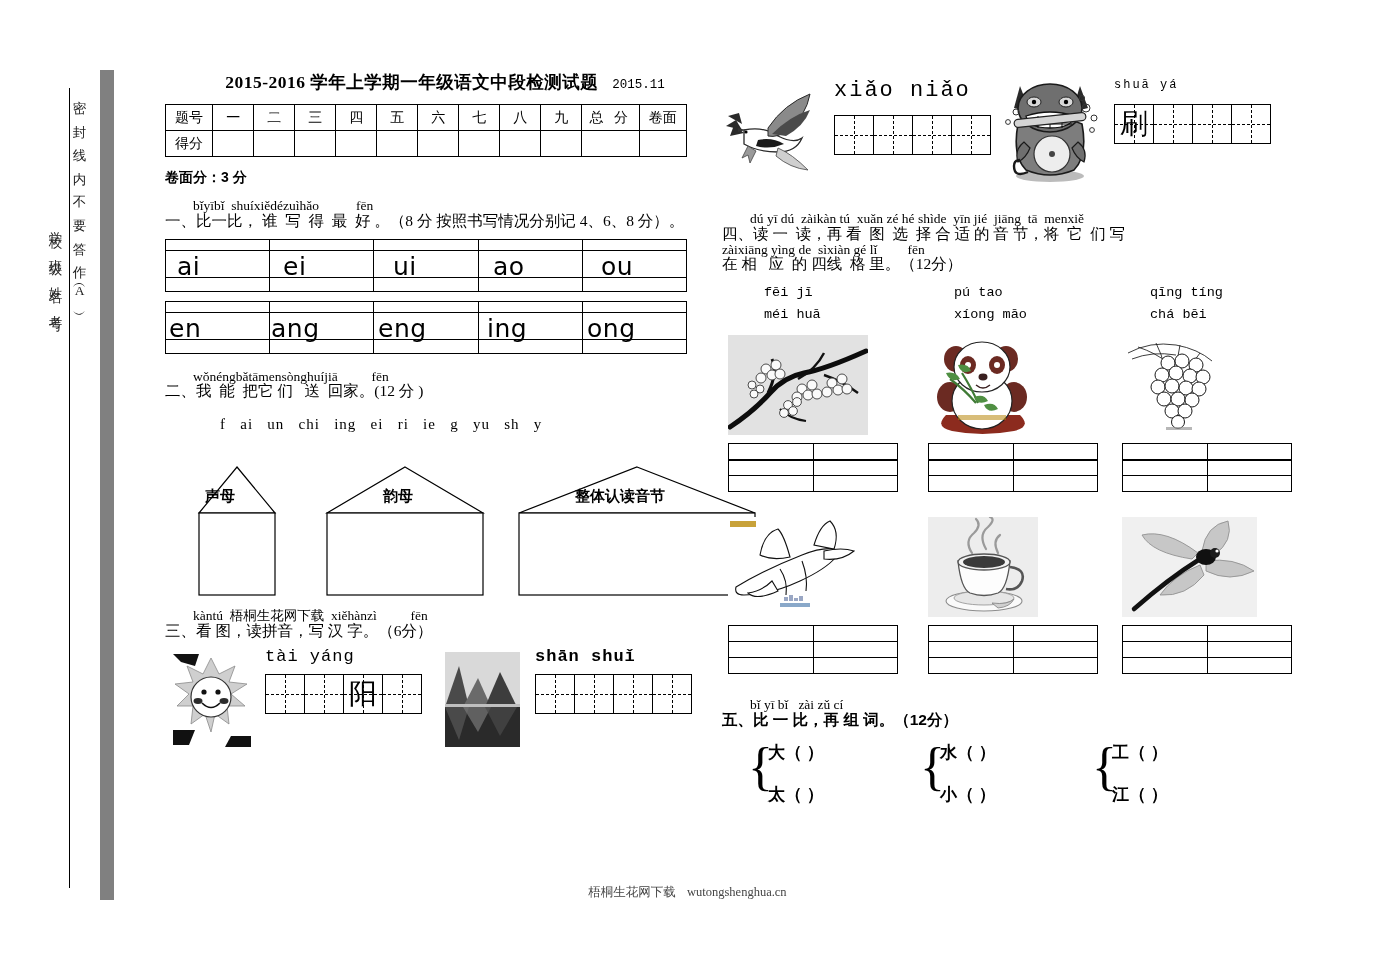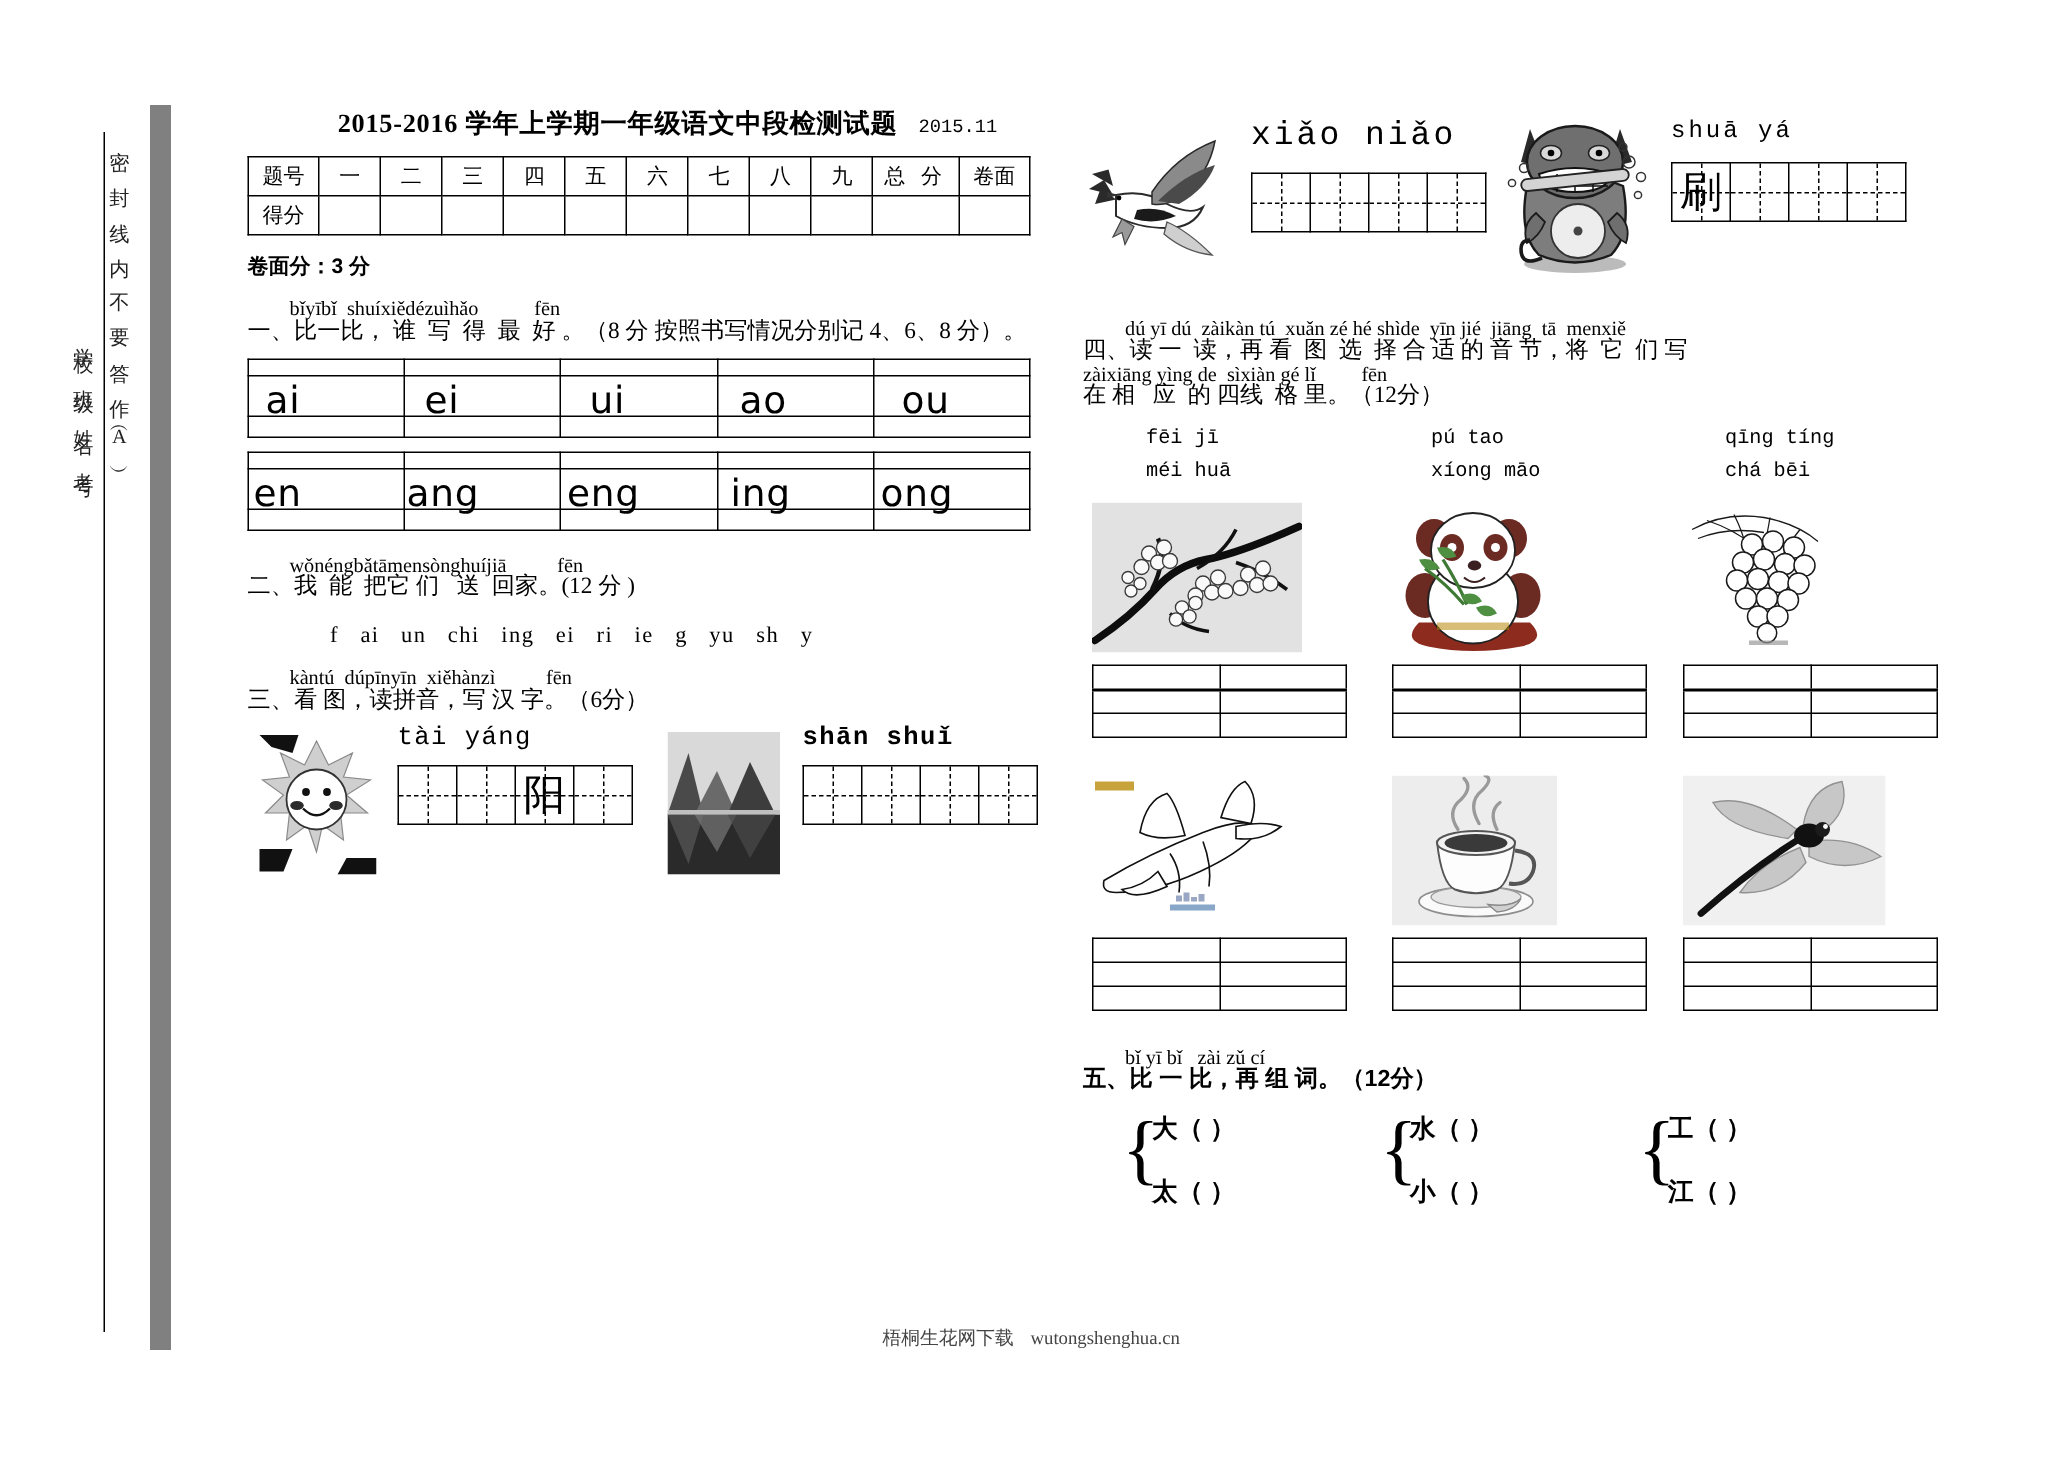--- a/index.html
+++ b/index.html
@@ -217,23 +217,46 @@
       <span>ing</span>&nbsp;&nbsp;
       <span>ei</span>&nbsp;&nbsp;
       <span>ri</span>&nbsp;&nbsp;
       <span>ie</span>&nbsp;&nbsp;
       <span>g</span>&nbsp;&nbsp;
       <span>yu</span>&nbsp;&nbsp;
       <span>sh</span>&nbsp;&nbsp;
       <span>y</span>
     </div>
 
+    <div id="houses">
+      <div class="house" style="left:32px;">
+        <svg width="80" height="132" viewBox="0 0 80 132">
+          <polygon points="40,2 78,48 2,48" fill="#fff" stroke="#000" stroke-width="1.2"></polygon>
+          <rect x="2" y="48" width="76" height="82" fill="#fff" stroke="#000" stroke-width="1.2"></rect>
+        </svg>
+        <div class="hl" style="left:8px; top:22px;">声母</div>
+      </div>
+      <div class="house" style="left:160px;">
+        <svg width="160" height="132" viewBox="0 0 160 132">
+          <polygon points="80,2 158,48 2,48" fill="#fff" stroke="#000" stroke-width="1.2"></polygon>
+          <rect x="2" y="48" width="156" height="82" fill="#fff" stroke="#000" stroke-width="1.2"></rect>
+        </svg>
+        <div class="hl" style="left:58px; top:22px;">韵母</div>
+      </div>
+      <div class="house" style="left:352px;">
+        <svg width="240" height="132" viewBox="0 0 240 132">
+          <polygon points="120,2 238,48 2,48" fill="#fff" stroke="#000" stroke-width="1.2"></polygon>
+          <rect x="2" y="48" width="236" height="82" fill="#fff" stroke="#000" stroke-width="1.2"></rect>
+        </svg>
+        <div class="hl" style="left:58px; top:22px;">整体认读音节</div>
+      </div>
+    </div>
 
     <div class="sec" style="margin-top:12px">
-      <div class="sec-py">kàntú  dúpīnyīn  xiěhànzì          fēn</div>
+      <div class="sec-py">kàntú  梧桐生花网下载  xiěhànzì          fēn</div>
       <div class="sec-cn">三、看 图，读拼音，写 汉 字。（6分）</div>
     </div>
 
     <div style="position:relative; height:100px; margin-top:12px;">
 
       <div style="position:absolute; left:6px; top:0;">
         <svg class="pic" width="80" height="95" viewBox="0 0 80 95">
           <rect width="80" height="95" fill="#fff"></rect>
           <g fill="#111">
             <path d="M2 2 h26 l-4 12 l-14 -4 z"></path>
@@ -358,21 +381,21 @@
             <circle cx="22" cy="40" r="3"></circle>
               <circle cx="14" cy="50" r="2.4"></circle>
           </g>
           <path d="M30 70 q-10 8 -6 20 q8 -4 12 -14 z" fill="#6f6f6f" stroke="#1a1a1a" stroke-width="1.2"></path>
           <path d="M84 70 q10 8 6 20 q-8 -4 -12 -14 z" fill="#6f6f6f" stroke="#1a1a1a" stroke-width="1.2"></path>
           <path d="M34 100 q-14 6 -14 -6 q0 -6 6 -6" fill="none" stroke="#1a1a1a" stroke-width="2.4"></path>
         </svg>
       </div>
 
       <div style="position:absolute; left:392px; top:8px;">
-        <div class="py-label" style="font-size:16px; letter-spacing:2px;">shuā  yá</div>
+        <div class="py-label" style="font-size:12px; letter-spacing:2px;">shuā  yá</div>
         <table class="tz" style="margin-top:12px;">
           <tbody>
               <tr>
             <td><span class="dash-h"></span><span class="dash-v"></span><span class="ch">刷</span></td>
             <td><span class="dash-h"></span><span class="dash-v"></span><span class="ch"></span></td>
             <td><span class="dash-h"></span><span class="dash-v"></span><span class="ch"></span></td>
             <td><span class="dash-h"></span><span class="dash-v"></span><span class="ch"></span></td>
           </tr>
         </tbody>
           </table>

